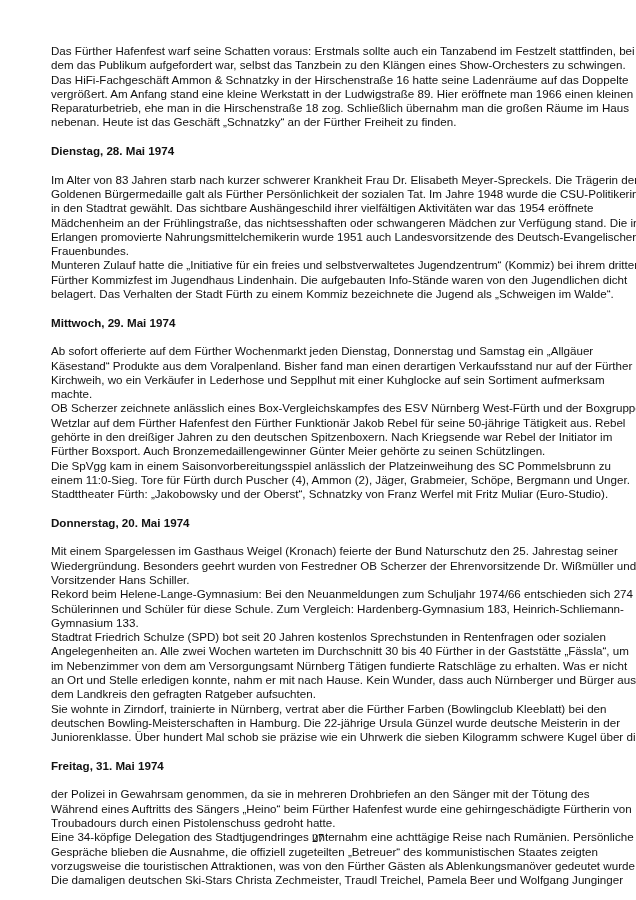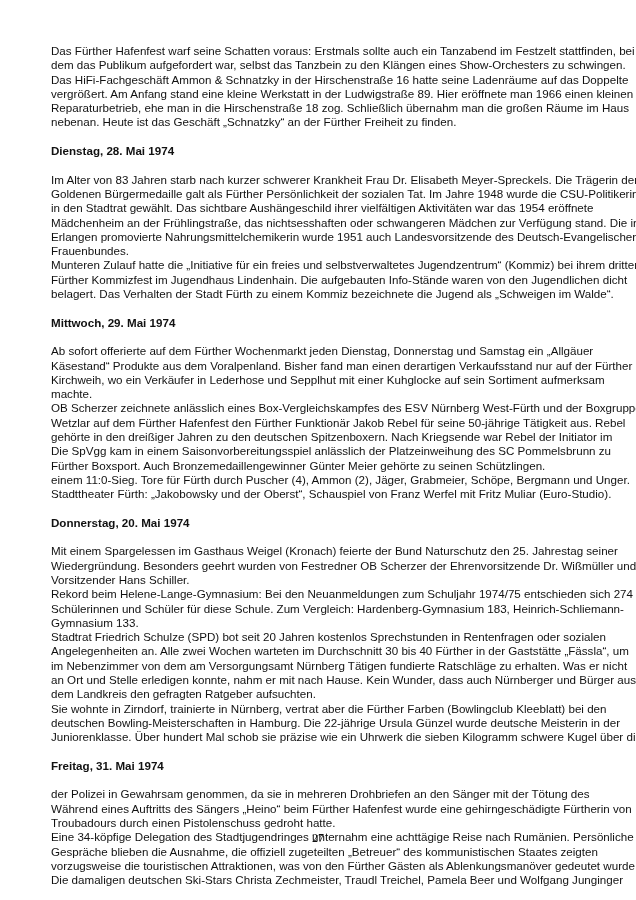--- a/index.html
+++ b/index.html
@@ -43,31 +43,31 @@
     </div>
     <div class="heading">Mittwoch, 29. Mai 1974</div>
     <div class="para">
       <span class="ln">Ab sofort offerierte auf dem Fürther Wochenmarkt jeden Dienstag, Donnerstag und Samstag ein „Allgäuer</span>
       <span class="ln">Käsestand“ Produkte aus dem Voralpenland. Bisher fand man einen derartigen Verkaufsstand nur auf der Fürther</span>
       <span class="ln">Kirchweih, wo ein Verkäufer in Lederhose und Sepplhut mit einer Kuhglocke auf sein Sortiment aufmerksam</span>
       <span class="ln">machte.</span>
       <span class="ln">OB Scherzer zeichnete anlässlich eines Box-Vergleichskampfes des ESV Nürnberg West-Fürth und der Boxgruppe</span>
       <span class="ln">Wetzlar auf dem Fürther Hafenfest den Fürther Funktionär Jakob Rebel für seine 50-jährige Tätigkeit aus. Rebel</span>
       <span class="ln">gehörte in den dreißiger Jahren zu den deutschen Spitzenboxern. Nach Kriegsende war Rebel der Initiator im</span>
+      <span class="ln">Fürther Boxsport. Auch Bronzemedaillengewinner Günter Meier gehörte zu seinen Schützlingen.</span>
       <span class="ln">Die SpVgg kam in einem Saisonvorbereitungsspiel anlässlich der Platzeinweihung des SC Pommelsbrunn zu</span>
-      <span class="ln">Fürther Boxsport. Auch Bronzemedaillengewinner Günter Meier gehörte zu seinen Schützlingen.</span>
       <span class="ln">einem 11:0-Sieg. Tore für Fürth durch Puscher (4), Ammon (2), Jäger, Grabmeier, Schöpe, Bergmann und Unger.</span>
-      <span class="ln">Stadttheater Fürth: „Jakobowsky und der Oberst“, Schauspiel von Franz Werfel mit Fritz Muliar (Euro-Studio).</span>
+      <span class="ln">Stadttheater Fürth: „Jakobowsky und der Oberst“, Schnatzky von Franz Werfel mit Fritz Muliar (Euro-Studio).</span>
     </div>
     <div class="heading">Donnerstag, 20. Mai 1974</div>
     <div class="para">
       <span class="ln">Mit einem Spargelessen im Gasthaus Weigel (Kronach) feierte der Bund Naturschutz den 25. Jahrestag seiner</span>
       <span class="ln">Wiedergründung. Besonders geehrt wurden von Festredner OB Scherzer der Ehrenvorsitzende Dr. Wißmüller und</span>
       <span class="ln">Vorsitzender Hans Schiller.</span>
-      <span class="ln">Rekord beim Helene-Lange-Gymnasium: Bei den Neuanmeldungen zum Schuljahr 1974/75 entschieden sich 274</span>
+      <span class="ln">Rekord beim Helene-Lange-Gymnasium: Bei den Neuanmeldungen zum Schuljahr 1974/66 entschieden sich 274</span>
       <span class="ln">Schülerinnen und Schüler für diese Schule. Zum Vergleich: Hardenberg-Gymnasium 183, Heinrich-Schliemann-</span>
       <span class="ln">Gymnasium 133.</span>
       <span class="ln">Stadtrat Friedrich Schulze (SPD) bot seit 20 Jahren kostenlos Sprechstunden in Rentenfragen oder sozialen</span>
       <span class="ln">Angelegenheiten an. Alle zwei Wochen warteten im Durchschnitt 30 bis 40 Fürther in der Gaststätte „Fässla“, um</span>
       <span class="ln">im Nebenzimmer von dem am Versorgungsamt Nürnberg Tätigen fundierte Ratschläge zu erhalten. Was er nicht</span>
       <span class="ln">an Ort und Stelle erledigen konnte, nahm er mit nach Hause. Kein Wunder, dass auch Nürnberger und Bürger aus</span>
       <span class="ln">dem Landkreis den gefragten Ratgeber aufsuchten.</span>
       <span class="ln">Sie wohnte in Zirndorf, trainierte in Nürnberg, vertrat aber die Fürther Farben (Bowlingclub Kleeblatt) bei den</span>
       <span class="ln">deutschen Bowling-Meisterschaften in Hamburg. Die 22-jährige Ursula Günzel wurde deutsche Meisterin in der</span>
       <span class="ln">Juniorenklasse. Über hundert Mal schob sie präzise wie ein Uhrwerk die sieben Kilogramm schwere Kugel über die</span>

